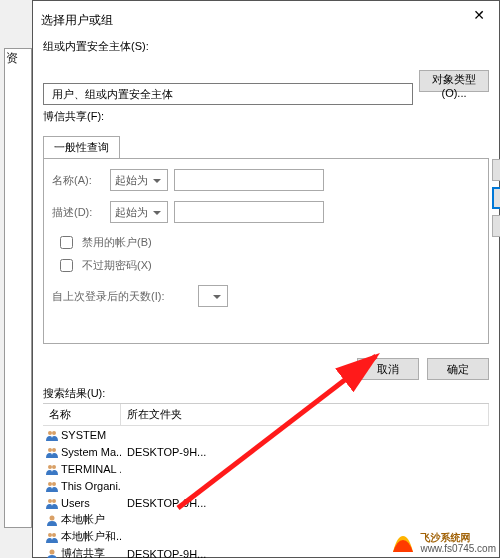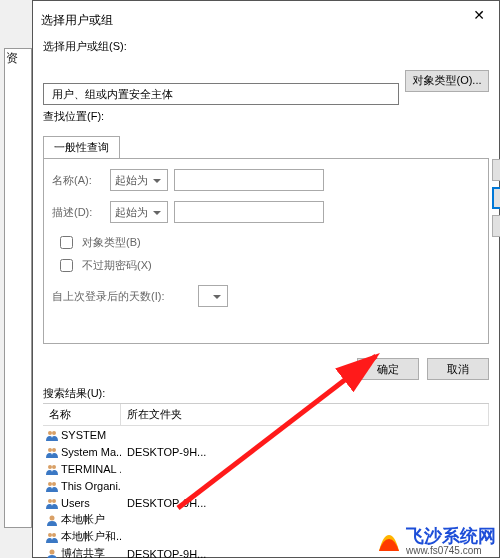--- a/index.html
+++ b/index.html
@@ -7,21 +7,21 @@
   .bg-win { position: absolute; left: 4px; top: 48px; width: 28px; height: 480px; background: #fff; border: 1px solid #999; }
   .bg-title { position: absolute; left: 6px; top: 50px; font-size: 12px; color: #222; }
   .dialog { position: absolute; left: 32px; top: 0; width: 468px; height: 558px; background: #fff; border: 1px solid #555; }
   .titlebar { height: 28px; display: flex; align-items: flex-end; justify-content: space-between; padding: 0 0 0 8px; }
   .titlebar span { font-size: 12px; }
   .close { width: 40px; height: 28px; display: flex; align-items: center; justify-content: center; font-size: 14px; cursor: pointer; }
   .body { padding: 6px 10px 4px 10px; }
   .lbl { font-size: 11px; color: #000; margin: 4px 0 2px 0; }
   .row { display: flex; gap: 6px; align-items: center; }
   .txt { flex: 1; height: 22px; border: 1px solid #7a7a7a; font-size: 11px; padding: 2px 8px; background: #fff; margin-top: 27px; }
-  .btn { width: 84px; height: 22px; font-size: 11px; background: #e1e1e1; border: 1px solid #adadad; cursor: pointer; }
+  .btn { width: 70px; height: 22px; font-size: 11px; background: #e1e1e1; border: 1px solid #adadad; cursor: pointer; }
   .btn-primary { border: 2px solid #0078d7; }
   .tabs { margin-top: 10px; display: flex; }
   .tab { font-size: 11px; padding: 3px 10px; border: 1px solid #aaa; background: #fff; border-bottom: none; }
   .panel { border: 1px solid #aaa; padding: 10px 8px 12px 8px; position: relative; height: 186px; }
   .qrow { display: flex; align-items: center; gap: 6px; margin-bottom: 10px; }
   .qlbl { width: 52px; font-size: 11px; color: #666; text-align: left; }
   .sel { width: 58px; height: 22px; font-size: 11px; border: 1px solid #aaa; background: #fff; padding: 0 4px; color: #555; position: relative; display: flex; align-items: center; }
   .sel::after { content: ""; position: absolute; right: 6px; top: 9px; border: 4px solid transparent; border-top-color: #666; }
   .qtxt { width: 150px; height: 22px; border: 1px solid #aaa; background: #fff; }
   .chk { display: flex; align-items: center; gap: 6px; font-size: 11px; color: #666; margin: 4px 0 4px 4px; }
@@ -36,42 +36,42 @@
   .col1 { width: 78px; }
   .col2 { flex: 1; }
   .listbody { max-height: 164px; overflow: hidden; }
   .lrow { display: flex; align-items: center; font-size: 11px; height: 17px; }
   .lrow .c1 { width: 78px; display: flex; align-items: center; gap: 2px; padding-left: 2px; white-space: nowrap; overflow: hidden; }
   .lrow .c2 { flex: 1; padding-left: 6px; white-space: nowrap; overflow: hidden; }
   .ico { width: 14px; height: 12px; flex: 0 0 14px; }
   .arrow { position: absolute; pointer-events: none; }
   .watermark { position: absolute; right: 4px; bottom: 2px; display: flex; align-items: center; gap: 4px; }
   .wm-logo { width: 26px; height: 26px; }
-  .wm-txt { font-size: 18px; font-weight: 600; color: #1d4ed8; line-height: 1; }
+  .wm-txt { font-size: 10px; font-weight: 600; color: #a16207; line-height: 1; }
   .wm-sub { font-size: 10px; color: #555; }
 </style>
 </head>
 <body>
 
 <div class="bg-win"></div>
 <div class="bg-title">资</div>
 
 <div class="dialog">
   <div class="titlebar">
     <span>选择用户或组</span>
     <div class="close">✕</div>
   </div>
   <div class="body">
-    <div class="lbl">选择用户或组(S):</div>
+    <div class="lbl">组或内置安全主体(S):</div>
     <div class="row">
       <input class="txt" value="用户、组或内置安全主体" style="">
       <button class="btn">对象类型(O)...</button>
     </div>
 
-    <div class="lbl">查找位置(F):</div>
+    <div class="lbl">博信共享(F):</div>
     <div class="row">
     </div>
 
     <div class="tabs">
       <div class="tab">一般性查询</div>
     </div>
     <div class="panel">
       <div class="qrow">
         <div class="qlbl">名称(A):</div>
         <div class="sel">
@@ -81,42 +81,42 @@
       </div>
       <div class="qrow">
         <div class="qlbl">描述(D):</div>
         <div class="sel">
             <span>起始为</span>
           </div>
         <div class="qtxt"></div>
       </div>
       <label class="chk">
         <input type="checkbox" style="">
-        <span>对象类型(B)</span>
+        <span>禁用的帐户(B)</span>
       </label>
       <label class="chk">
         <input type="checkbox" style="">
         <span>不过期密码(X)</span>
       </label>
       <div class="qrow" style="margin-top:10px;">
         <div style="font-size:11px;color:#666;width:140px;">自上次登录后的天数(I):</div>
         <div class="sel" style="width:30px;"></div>
       </div>
 
       <div class="sidebtns">
         <button class="btn">列(C)...</button>
         <button class="btn btn-primary">立即查找(N)</button>
         <button class="btn">停止(T)</button>
       </div>
 
     </div>
 
     <div class="dlgbtns">
+      <button class="btn">取消</button>
       <button class="btn">确定</button>
-      <button class="btn">取消</button>
     </div>
 
     <div class="reslbl">搜索结果(U):</div>
     <div class="listhdr">
       <div class="col1">名称</div>
       <div class="col2">所在文件夹</div>
     </div>
     <div class="listbody" id="listbody">
         <div class="lrow">
           <div class="c1">

